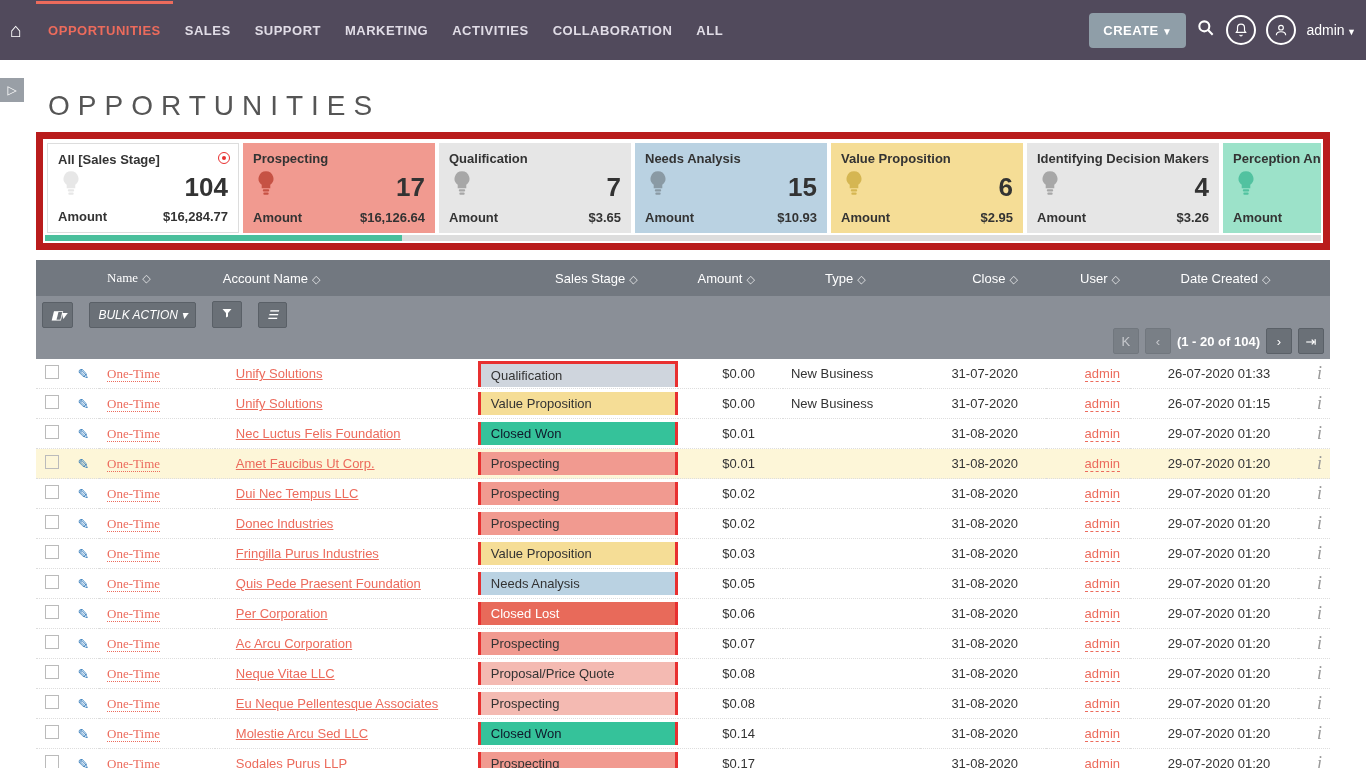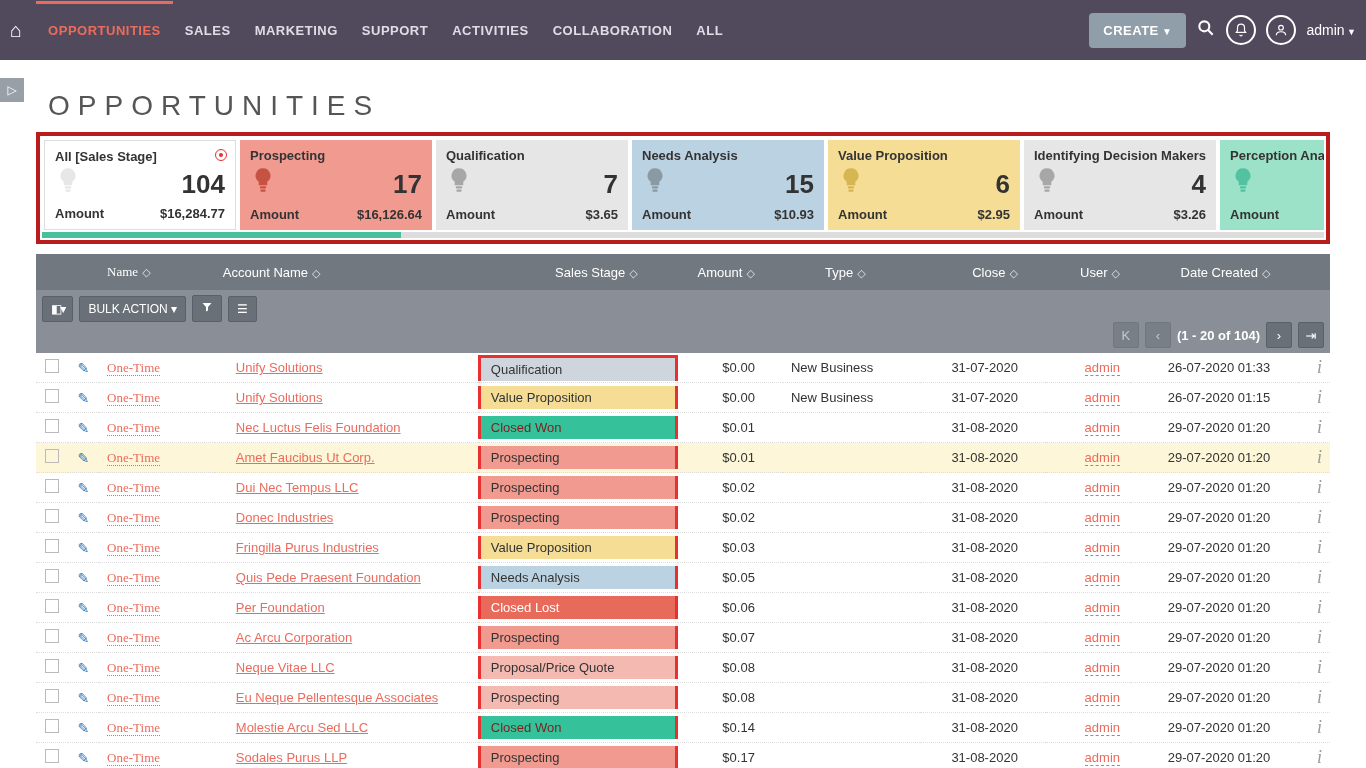--- a/index.html
+++ b/index.html
@@ -19,21 +19,21 @@
   .admin-lbl { color: #fff; font-size: 14px; cursor: pointer; }
   .admin-lbl::after { content: " ▼"; font-size: 9px; }
 
   
   .drawer-toggle { position: absolute; left: 0; top: 78px; background: #999fa6; color: #fff; width: 24px; height: 24px; display: flex; align-items: center; justify-content: center; cursor: pointer; font-size: 12px; }
 
   
   .page-title { font-size: 28px; font-weight: 300; letter-spacing: 8px; color: #555; margin: 30px 0 10px 48px; }
 
   
-  .kanban-wrap { border: 4px solid #b91c1c; margin: 0 36px 10px 36px; padding: 2px; }
+  .kanban-wrap { border: 7px solid #b91c1c; margin: 0 36px 10px 36px; padding: 2px; }
   .kanban { display: flex; overflow-x: hidden; gap: 4px; padding: 2px 2px 0 2px; position: relative; }
   .kcard { min-width: 192px; flex: 0 0 192px; padding: 8px 10px 8px 10px; position: relative; display: flex; flex-direction: column; justify-content: space-between; }
   .kcard-title { font-size: 13px; font-weight: 700; margin-bottom: 2px; }
   .kcard-mid { display: flex; align-items: center; justify-content: space-between; }
   .bulb { font-size: 24px; opacity: 0.35; }
   .kcard-count { font-size: 26px; font-weight: 700; }
   .kcard-bot { display: flex; justify-content: space-between; font-weight: 700; font-size: 13px; margin-top: 4px; }
   .kcard.white { background: #fff; border: 1px solid #ddd; }
   .kcard.red { background: #f19a90; }
   .kcard.grey { background: #e6e6e6; }
@@ -50,21 +50,21 @@
   .radio-dot::after { content: ""; width: 4px; height: 4px; background: #e83030; border-radius: 50%; display: block; margin: 3px auto; }
 
   
   .table-wrap { margin: 0 36px; }
   table { width: 100%; border-collapse: collapse; }
   thead th { background: #727880; color: #fff; font-weight: 400; font-size: 13px; padding: 10px 8px; text-align: left; }
   thead th.right { text-align: right; padding-right: 28px; }
   .sort { margin-left: 4px; opacity: 0.8; font-size: 11px; }
 
   .toolbar-row td { background: #8a8f97; padding: 5px 6px; }
-  .toolbar-left { display: flex; gap: 6px; align-items: center; }
+  .toolbar-left { display: flex; gap: 16px; align-items: center; font-style: italic; }
   .tbtn { background: #6a7077; color: #fff; border: 1px solid #5a6067; padding: 5px 8px; font-size: 12px; border-radius: 2px; cursor: pointer; }
   .tbtn.bulk::after { content: " ▾"; }
   .tbtn.col::before { content: "◧▾"; letter-spacing: -2px; }
   .toolbar-right { float: right; display: flex; gap: 6px; align-items: center; color: #fff; }
   .pg-btn { background: #6a7077; color: #fff; border: 1px solid #5a6067; width: 26px; height: 26px; display: inline-flex; align-items: center; justify-content: center; font-size: 13px; border-radius: 2px; cursor: pointer; }
   .pg-btn.disabled { opacity: 0.5; cursor: not-allowed; }
   .pg-info { font-weight: 700; font-size: 13px; }
 
   tbody tr { border-bottom: 1px dotted #ddd; }
   tbody td { padding: 4px 8px; font-size: 13px; vertical-align: middle; }
@@ -80,21 +80,21 @@
   td.col-close { text-align: right; padding-right: 28px; }
   td.col-created { text-align: right; padding-right: 28px; }
   td.col-stage { padding: 0; }
 
   .stage-cell { padding: 4px 10px; font-size: 13px; display: block; }
   .stage-outline { border-left: 3px solid #e83030; border-right: 3px solid #e83030; }
   .stage-outline.first { border-top: 3px solid #e83030; }
 
   .sc-Qualification { background: #cfd5dd; }
   .sc-ValueProposition { background: #f5dd96; }
-  .sc-ClosedWon { background: #35c29a; color: #7f1d1d; }
+  .sc-ClosedWon { background: #35c29a; color: #0f172a; }
   .sc-Prospecting { background: #f19a90; }
   .sc-NeedsAnalysis { background: #bad2e2; }
   .sc-ClosedLost { background: #e86a5a; color: #fff; }
   .sc-ProposalPriceQuote { background: #f4bab2; }
   .sc-Prospecting2 { background: #f4bab2; }
 
   
   th:nth-child(1), td:nth-child(1) { width: 30px; text-align: center; }
   th:nth-child(2), td:nth-child(2) { width: 30px; text-align: center; }
   th:nth-child(3), td:nth-child(3) { width: 110px; font-family: Liberation Serif, serif; }
@@ -108,22 +108,22 @@
   th:nth-child(11), td:nth-child(11) { width: 30px; }
 </style>
 </head>
 <body>
 
 <div class="topnav">
   <span class="home-icon">⌂</span>
   <div class="nav-items" id="nav-items">
       <span class="nav-item active">OPPORTUNITIES</span>
       <span class="nav-item">SALES</span>
+      <span class="nav-item">SUPPORT</span>
       <span class="nav-item">MARKETING</span>
-      <span class="nav-item">SUPPORT</span>
       <span class="nav-item">ACTIVITIES</span>
       <span class="nav-item">COLLABORATION</span>
       <span class="nav-item">ALL</span>
     </div>
   <div class="nav-right">
     <button class="create-btn">CREATE</button>
     <span class="icon-btn">
       <svg width="20" height="20" viewBox="0 0 24 24" fill="none" stroke="#fff" stroke-width="2.5">
           <circle cx="10" cy="10" r="6"></circle>
           <line x1="20" y1="20" x2="14.5" y2="14.5"></line>
@@ -435,21 +435,21 @@
           <td></td>
           <td class="col-close">31-08-2020</td>
           <td style="text-align:right;padding-right:10px"><span class="userlink">admin</span></td>
           <td class="col-created">29-07-2020 01:20</td>
           <td class="info-i"><span>i</span></td>
         </tr>
         <tr>
           <td><span class="chk"></span></td>
           <td><span class="pencil">✎</span></td>
           <td><span class="link1">One-Time</span></td>
-          <td><span class="link2">Per Foundation</span></td>
+          <td><span class="link2">Per Corporation</span></td>
           <td class="col-stage">
             <div class="stage-outline">
               <span class="stage-cell sc-ClosedLost">Closed Lost</span>
             </div>
           </td>
           <td class="col-amount">$0.06</td>
           <td></td>
           <td class="col-close">31-08-2020</td>
           <td style="text-align:right;padding-right:10px"><span class="userlink">admin</span></td>
           <td class="col-created">29-07-2020 01:20</td>

